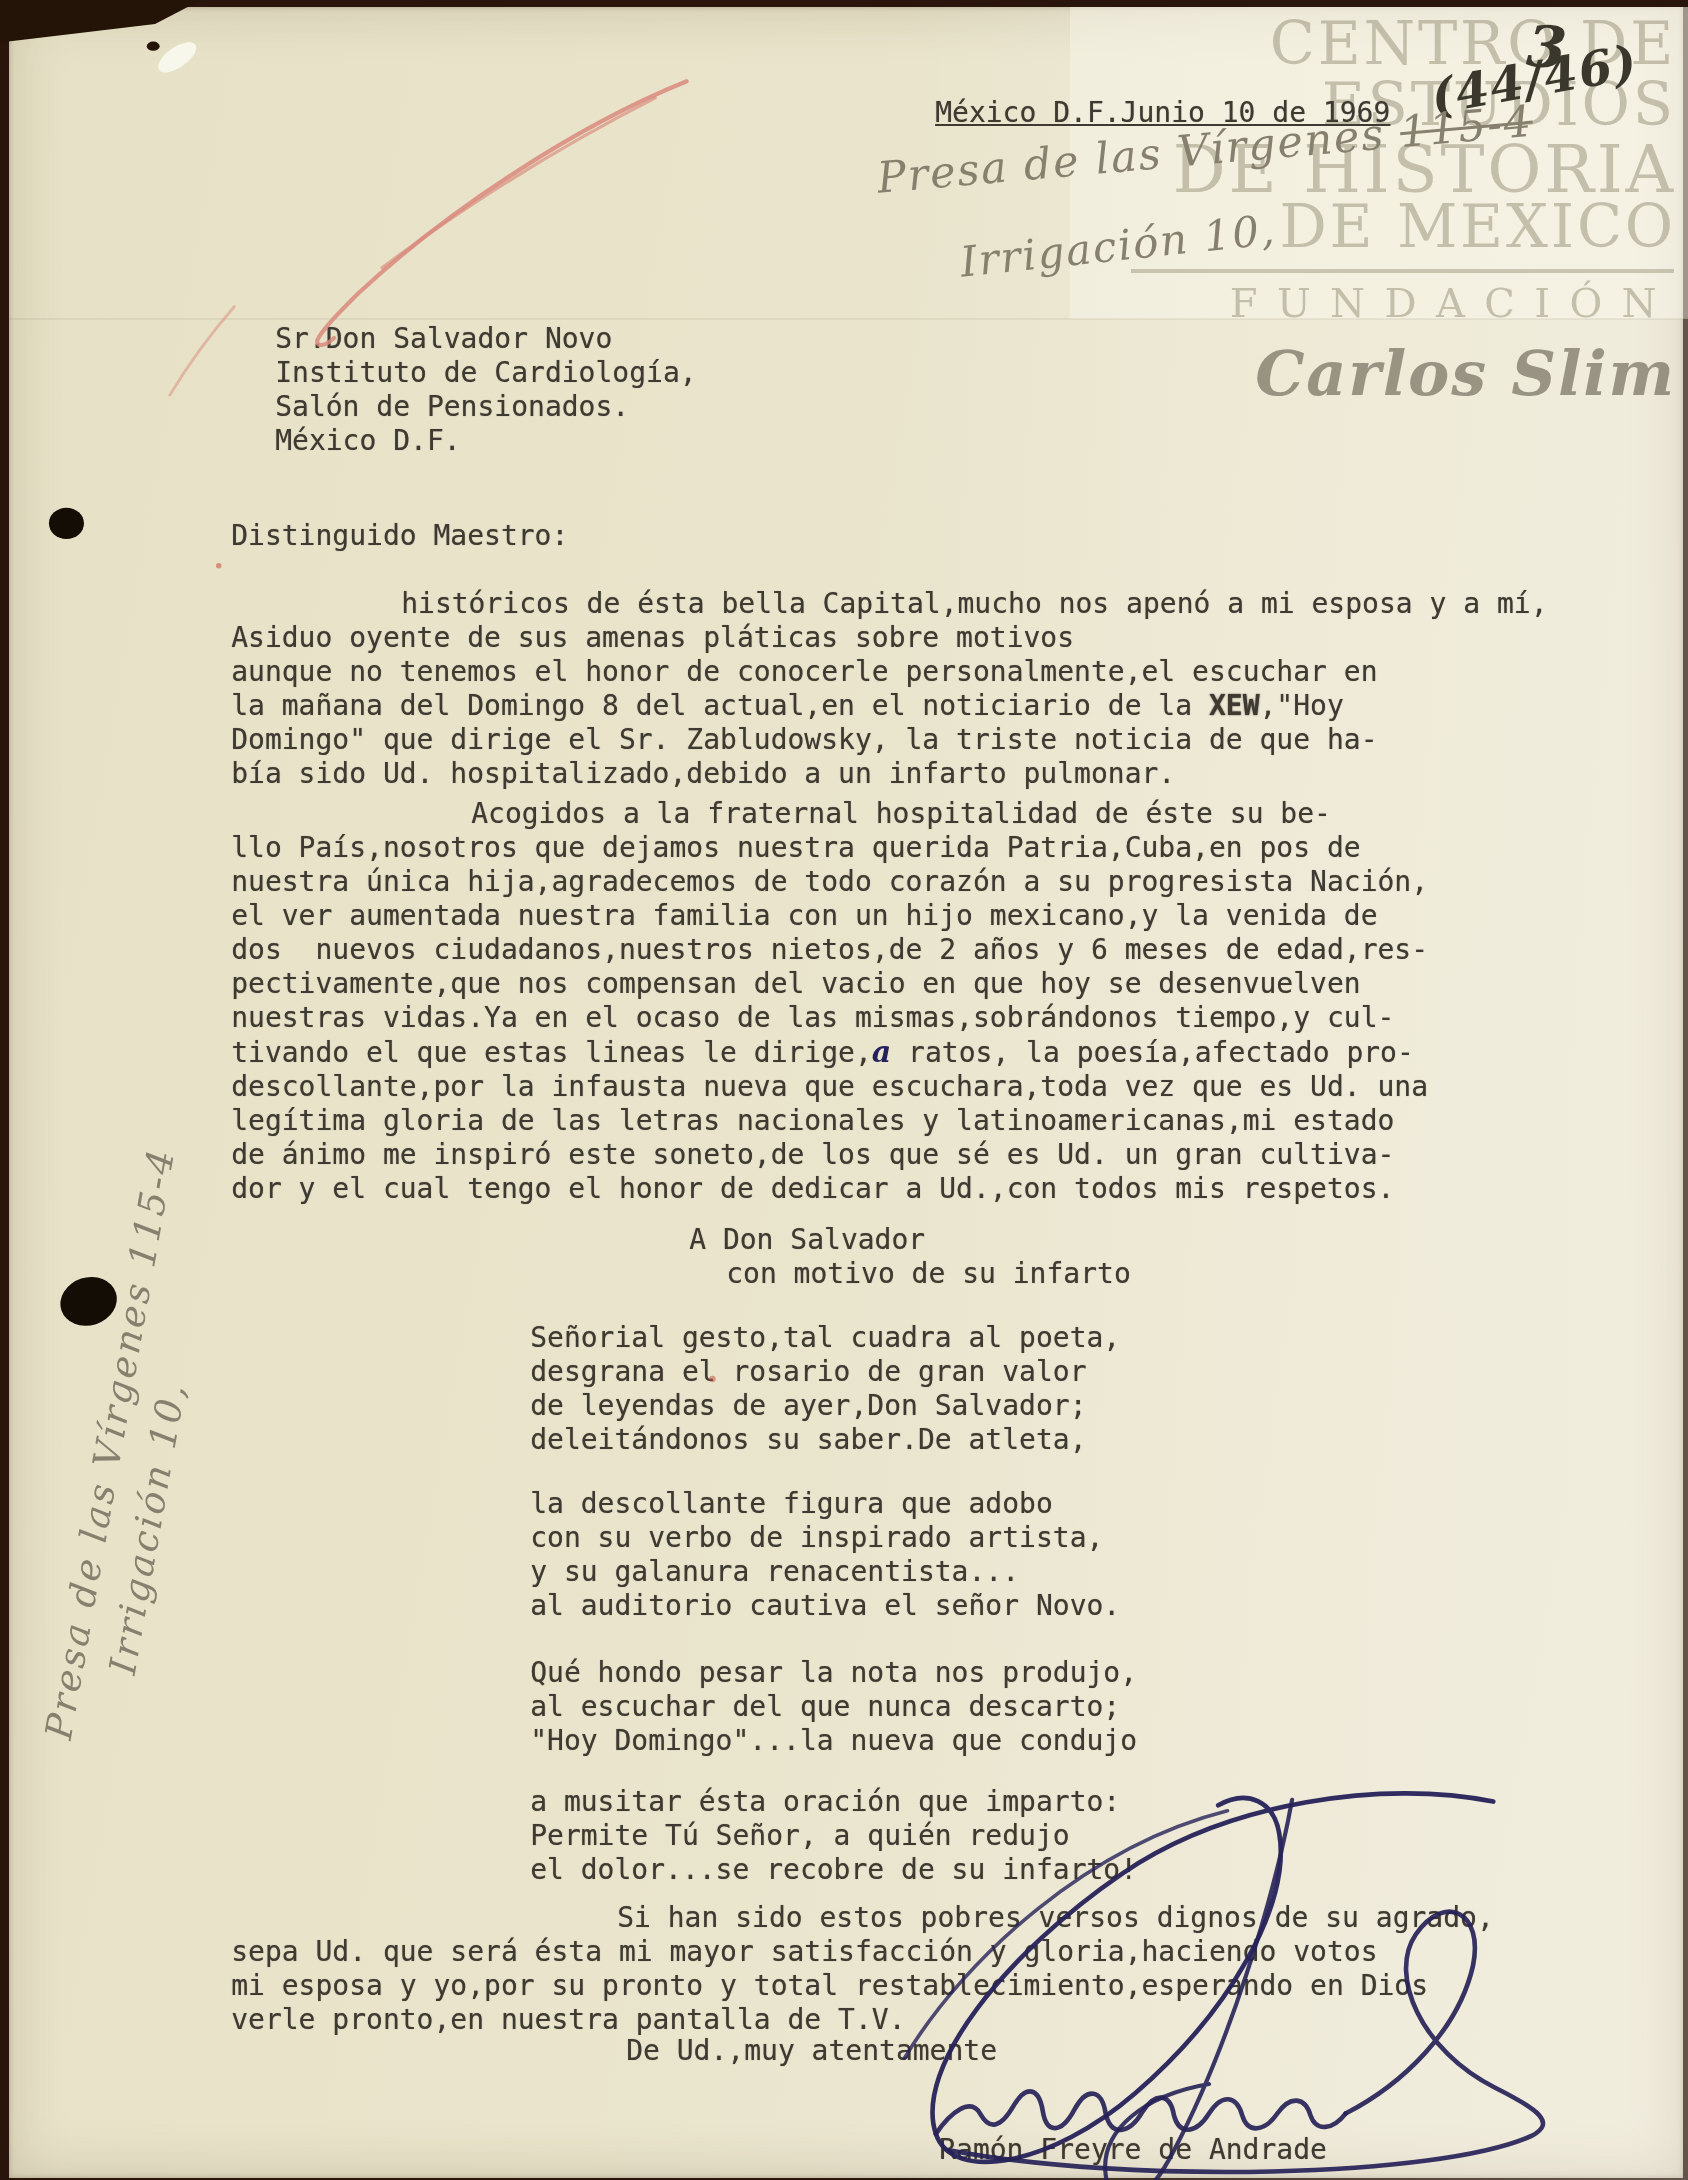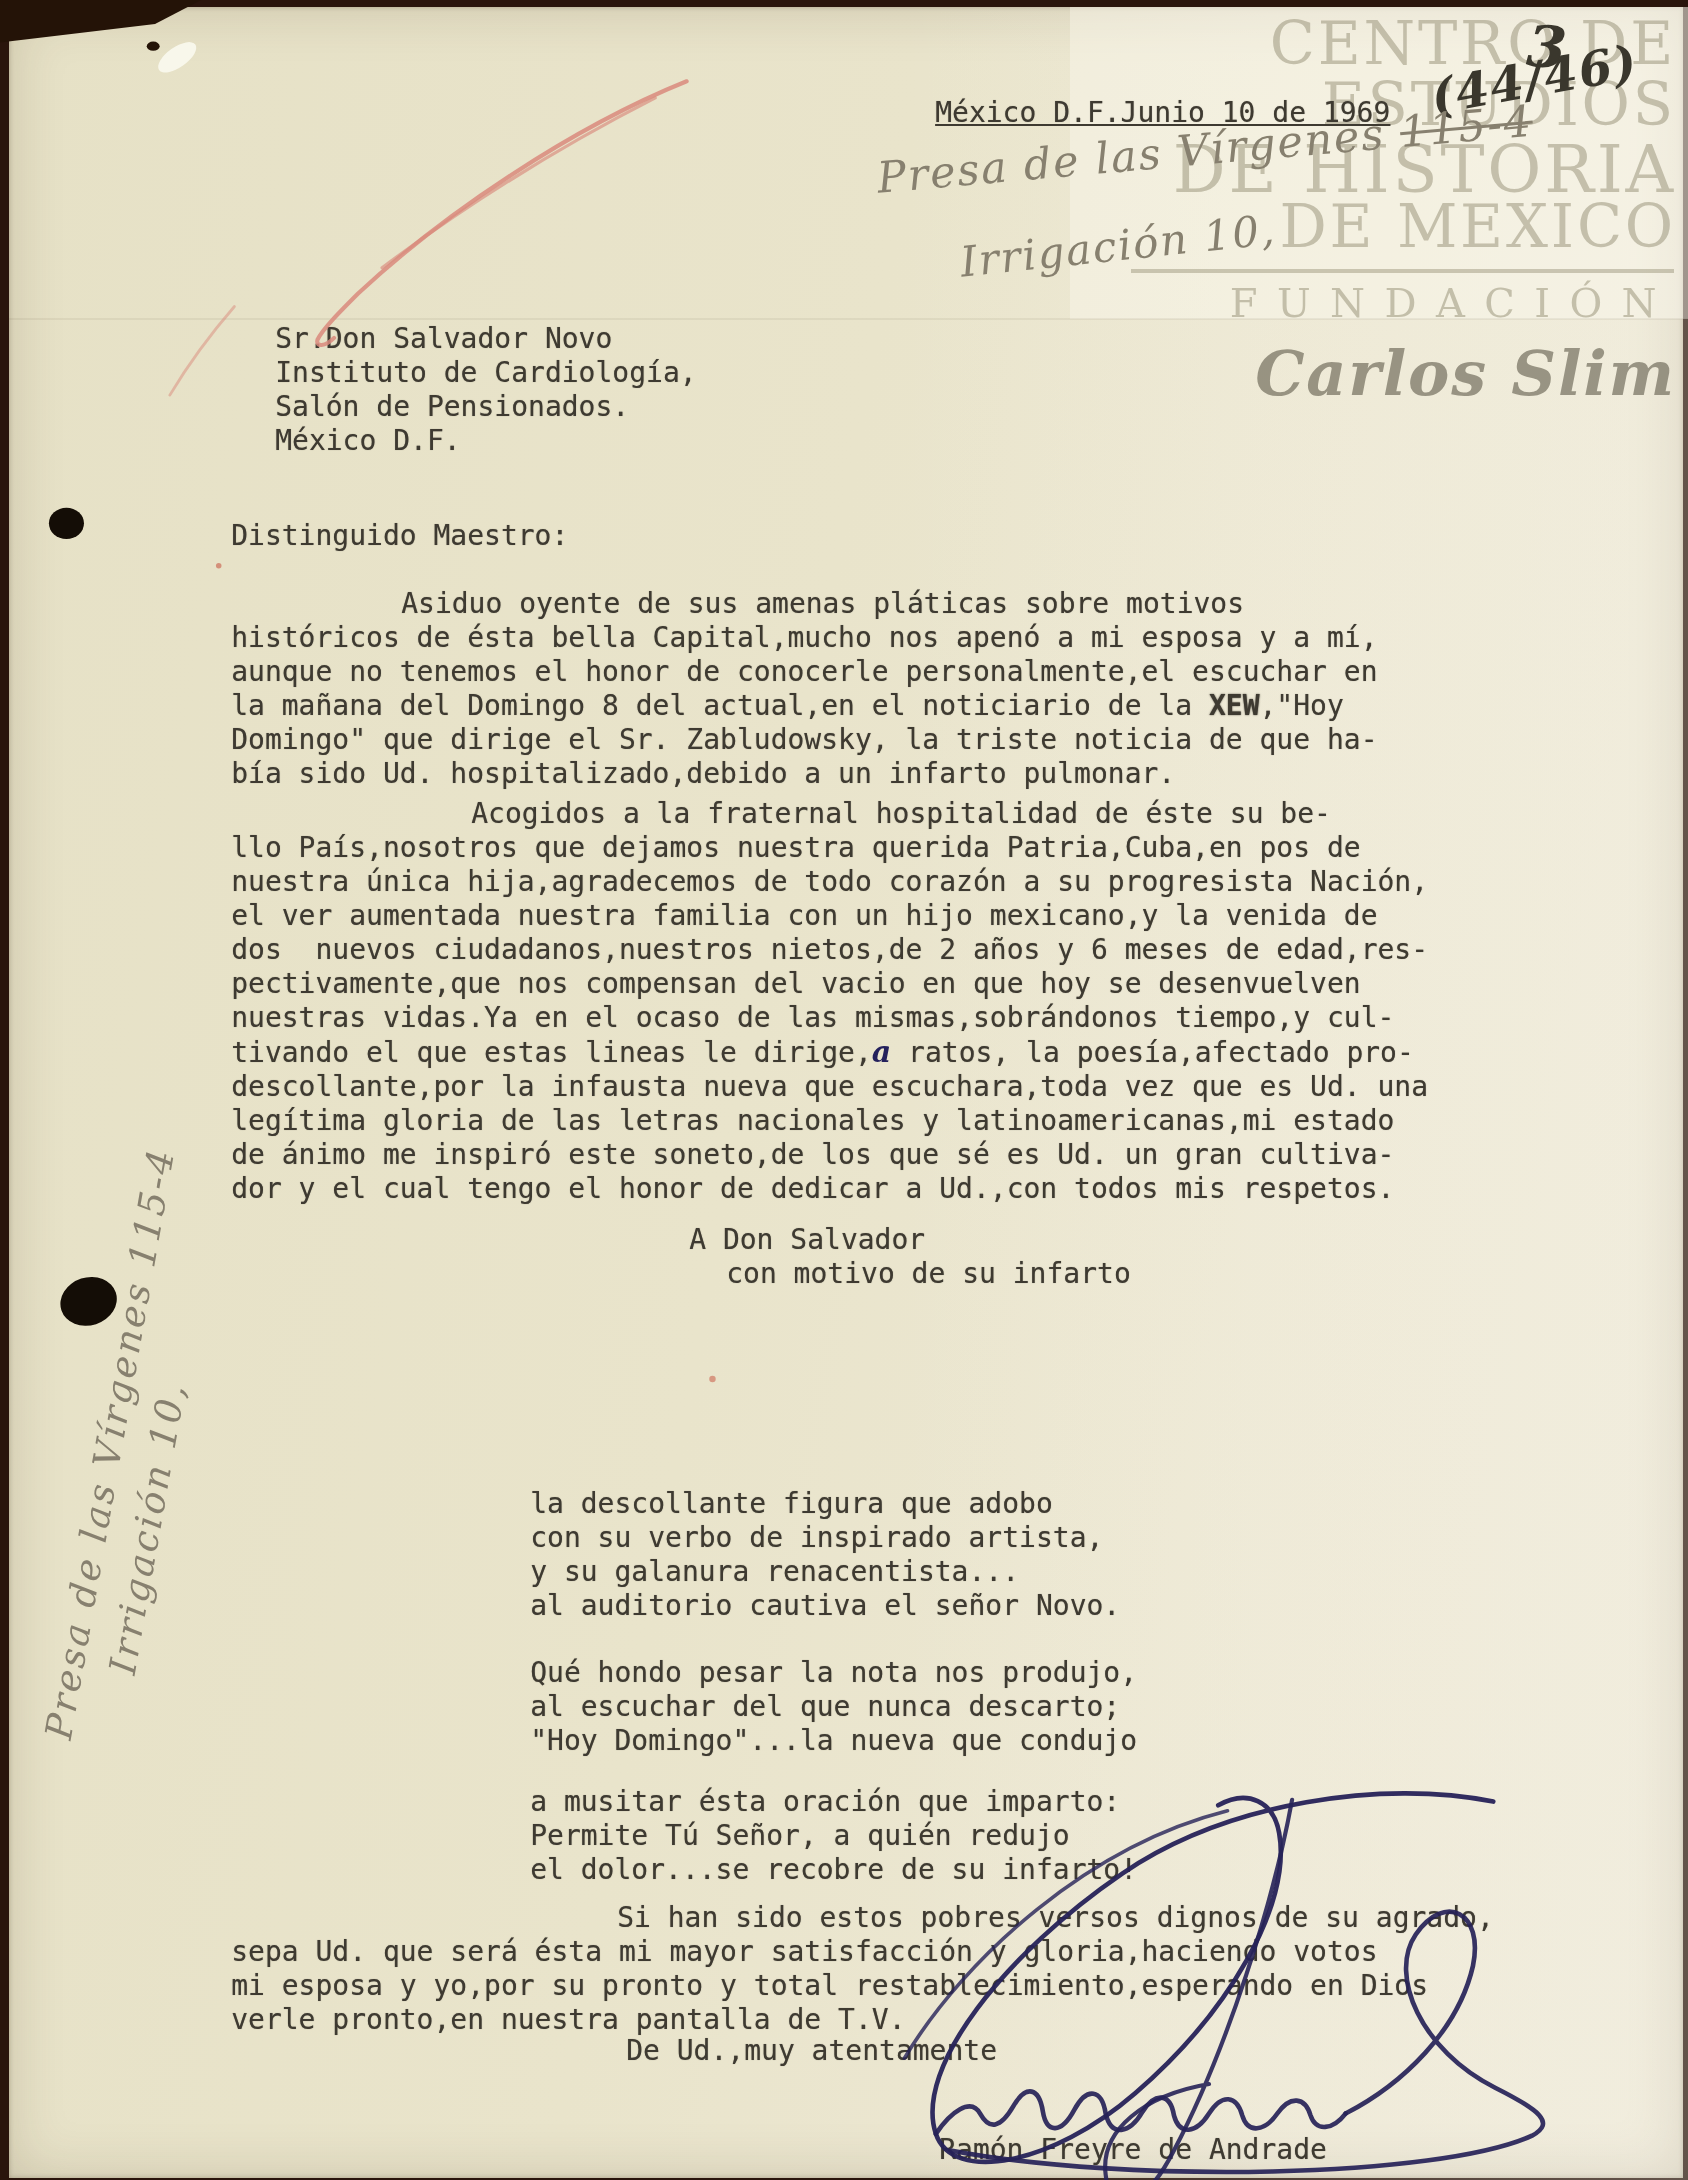--- a/index.html
+++ b/index.html
@@ -103,22 +103,22 @@
   <div class="tw address">
     <div class="tw-line">Sr.Don Salvador Novo</div>
     <div class="tw-line">Instituto de Cardiología,</div>
     <div class="tw-line">Salón de Pensionados.</div>
     <div class="tw-line">México D.F.</div>
   </div>
 
   <div class="tw salutation">Distinguido Maestro:</div>
 
   <div class="tw para1">
+    <div class="tw-line">históricos de ésta bella Capital,mucho nos apenó a mi esposa y a mí,</div>
     <div class="tw-line">Asiduo oyente de sus amenas pláticas sobre motivos</div>
-    <div class="tw-line">históricos de ésta bella Capital,mucho nos apenó a mi esposa y a mí,</div>
     <div class="tw-line">aunque no tenemos el honor de conocerle personalmente,el escuchar en</div>
     <div class="tw-line"><span>la mañana del Domingo 8 del actual,en el noticiario de la </span><span class="tw-bold">XEW</span><span>,"Hoy</span></div>
     <div class="tw-line">Domingo" que dirige el Sr. Zabludowsky, la triste noticia de que ha-</div>
     <div class="tw-line">bía sido Ud. hospitalizado,debido a un infarto pulmonar.</div>
   </div>
 
   <div class="tw para2">
     <div class="tw-line">Acogidos a la fraternal hospitalidad de éste su be-</div>
     <div class="tw-line">llo País,nosotros que dejamos nuestra querida Patria,Cuba,en pos de</div>
     <div class="tw-line">nuestra única hija,agradecemos de todo corazón a su progresista Nación,</div>
@@ -131,20 +131,26 @@
     <div class="tw-line">legítima gloria de las letras nacionales y latinoamericanas,mi estado</div>
     <div class="tw-line">de ánimo me inspiró este soneto,de los que sé es Ud. un gran cultiva-</div>
     <div class="tw-line">dor y el cual tengo el honor de dedicar a Ud.,con todos mis respetos.</div>
   </div>
 
   <div class="tw dedication">
     <div class="tw-line">A Don Salvador</div>
     <div class="tw-line ded2">con motivo de su infarto</div>
   </div>
 
+  <div class="tw stanza1">
+    <div class="tw-line">Señorial gesto,tal cuadra al poeta,</div>
+    <div class="tw-line">desgrana el rosario de gran valor</div>
+    <div class="tw-line">de leyendas de ayer,Don Salvador;</div>
+    <div class="tw-line">deleitándonos su saber.De atleta,</div>
+  </div>
   <div class="tw stanza2">
     <div class="tw-line">la descollante figura que adobo</div>
     <div class="tw-line">con su verbo de inspirado artista,</div>
     <div class="tw-line">y su galanura renacentista...</div>
     <div class="tw-line">al auditorio cautiva el señor Novo.</div>
   </div>
   <div class="tw stanza3">
     <div class="tw-line">Qué hondo pesar la nota nos produjo,</div>
     <div class="tw-line">al escuchar del que nunca descarto;</div>
     <div class="tw-line">"Hoy Domingo"...la nueva que condujo</div>

